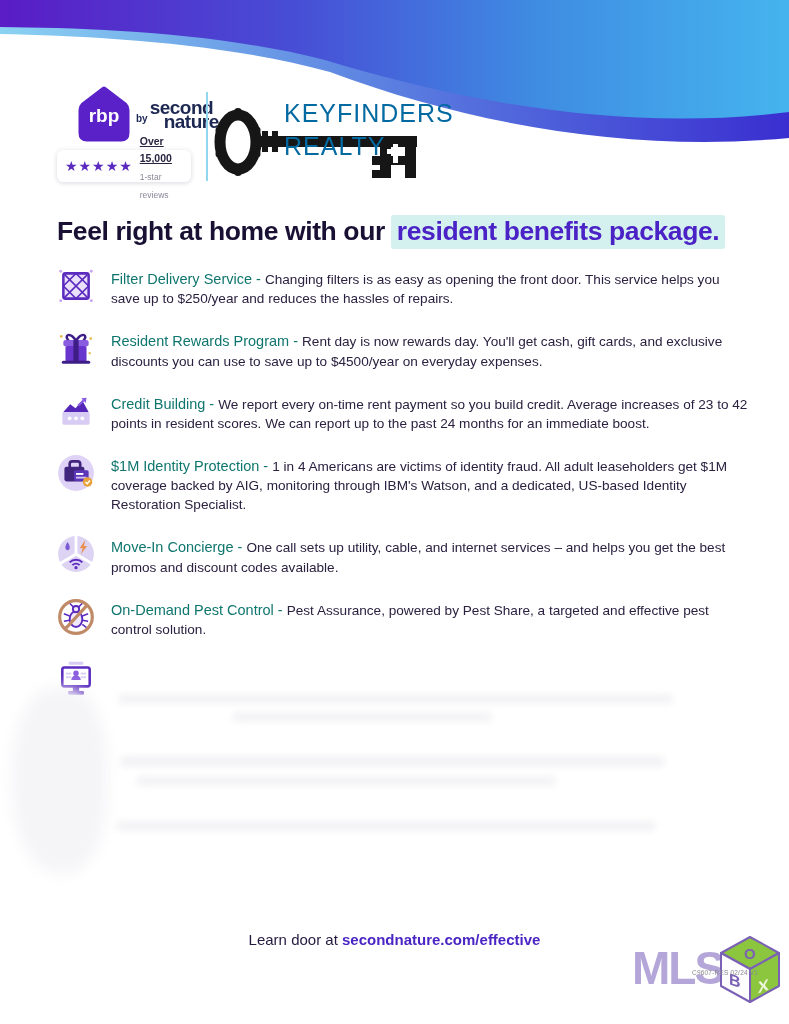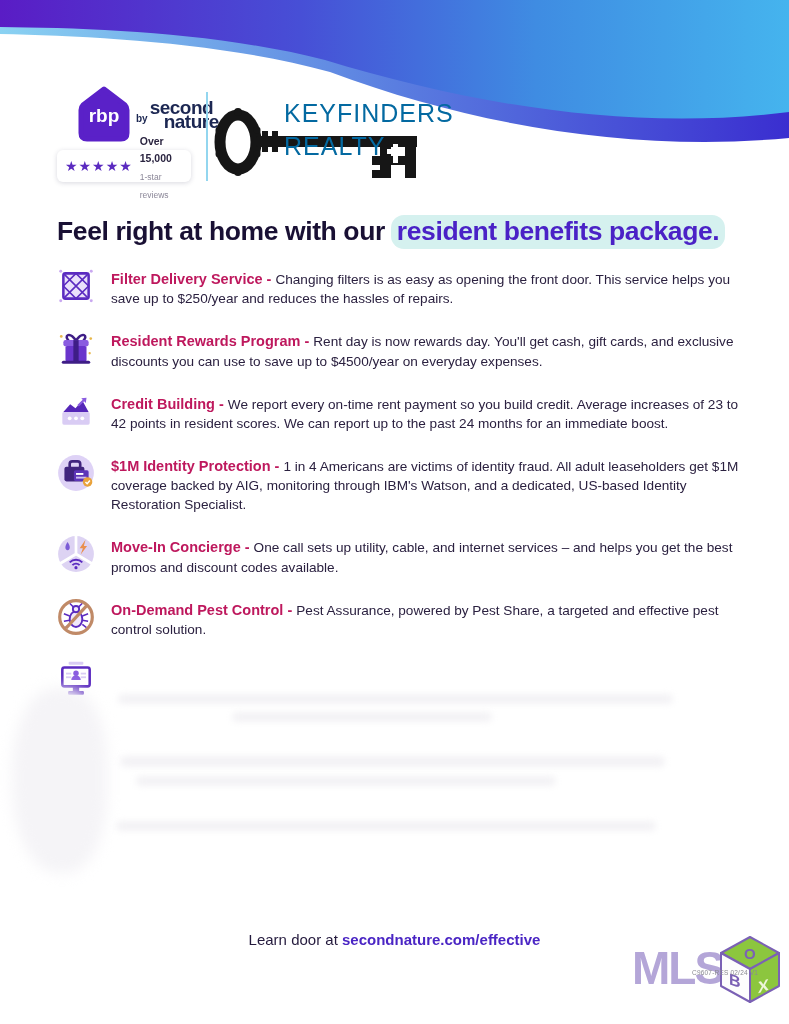--- a/index.html
+++ b/index.html
@@ -19,39 +19,39 @@
   .rbp-byline .brand { font-size:19px; font-weight:700; letter-spacing:-0.5px; display:inline-block; }
   .rbp-byline .brand .l2 { display:block; margin-left:14px; margin-top:-3px; }
 
   .review-badge {
     position:absolute; left:57px; top:150px; width:134px; height:32px;
     background:#ffffff; border-radius:6px; box-shadow:0 1px 5px rgba(40,40,80,.18);
     display:flex; align-items:center; padding:0 8px; gap:7px;
   }
   .stars { color:#5b2bc0; font-size:14px; letter-spacing:1px; white-space:nowrap; }
   .review-text { line-height:1.1; }
-  .review-text .cnt { font-size:10.5px; font-weight:700; color:#2a2440; }
+  .review-text .cnt { font-size:10.5px; font-weight:700; color:#2a2440;text-decoration:underline; }
   .review-text .lbl { font-size:8.5px; color:#8b8798; }
 
   .logo-divider { position:absolute; left:206px; top:92px; width:2px; height:89px; background:#93d6ef; }
 
   .key-svg { position:absolute; left:212px; top:92px; }
   .brokerage-name { position:absolute; left:284px; top:97px; color:#0369a1; font-size:25px; letter-spacing:1px; line-height:1.32; }
   .brokerage-name .ln { display:block; }
 
   
   .headline { position:absolute; left:57px; top:216px; width:700px; font-size:26.5px; font-weight:700; letter-spacing:-0.4px; color:#191034; white-space:nowrap; }
-  .headline .hl { background:#d5f1ef; color:#4a22c6; padding:1px 6px 3px; border-radius:13px; margin-left:6px; }
+  .headline .hl { background:#d5f1ef; color:#4a22c6; padding:1px 6px 3px; border-radius:3px; margin-left:6px; }
 
   
   .benefits { position:absolute; left:56px; top:266px; width:692px; }
   .b-row { display:flex; gap:15px; margin-bottom:20px; align-items:flex-start; }
   .b-icon { width:40px; height:40px; flex:0 0 40px; }
   .b-text { width:637px; font-size:13.6px; line-height:1.4; color:#2b2140; padding-top:3px; }
-  .b-title { font-weight:700; font-size:14.5px; color:#be185d; }
+  .b-title { font-weight:400; font-size:14.5px; color:#0f766e; }
 
   
   .ghost { position:absolute; background:#f3f2f5; border-radius:6px; filter:blur(3px); }
   .ghost-blob { position:absolute; left:12px; top:688px; width:95px; height:185px; background:#f5f4f7; border-radius:45% 40% 42% 48%; filter:blur(7px); }
 
   
   .footer-line { position:absolute; left:0; top:931px; width:789px; text-align:center; font-size:15px; color:#241a3d; }
   .footer-line .link { font-weight:700; color:#4a25c4; }
 
   

